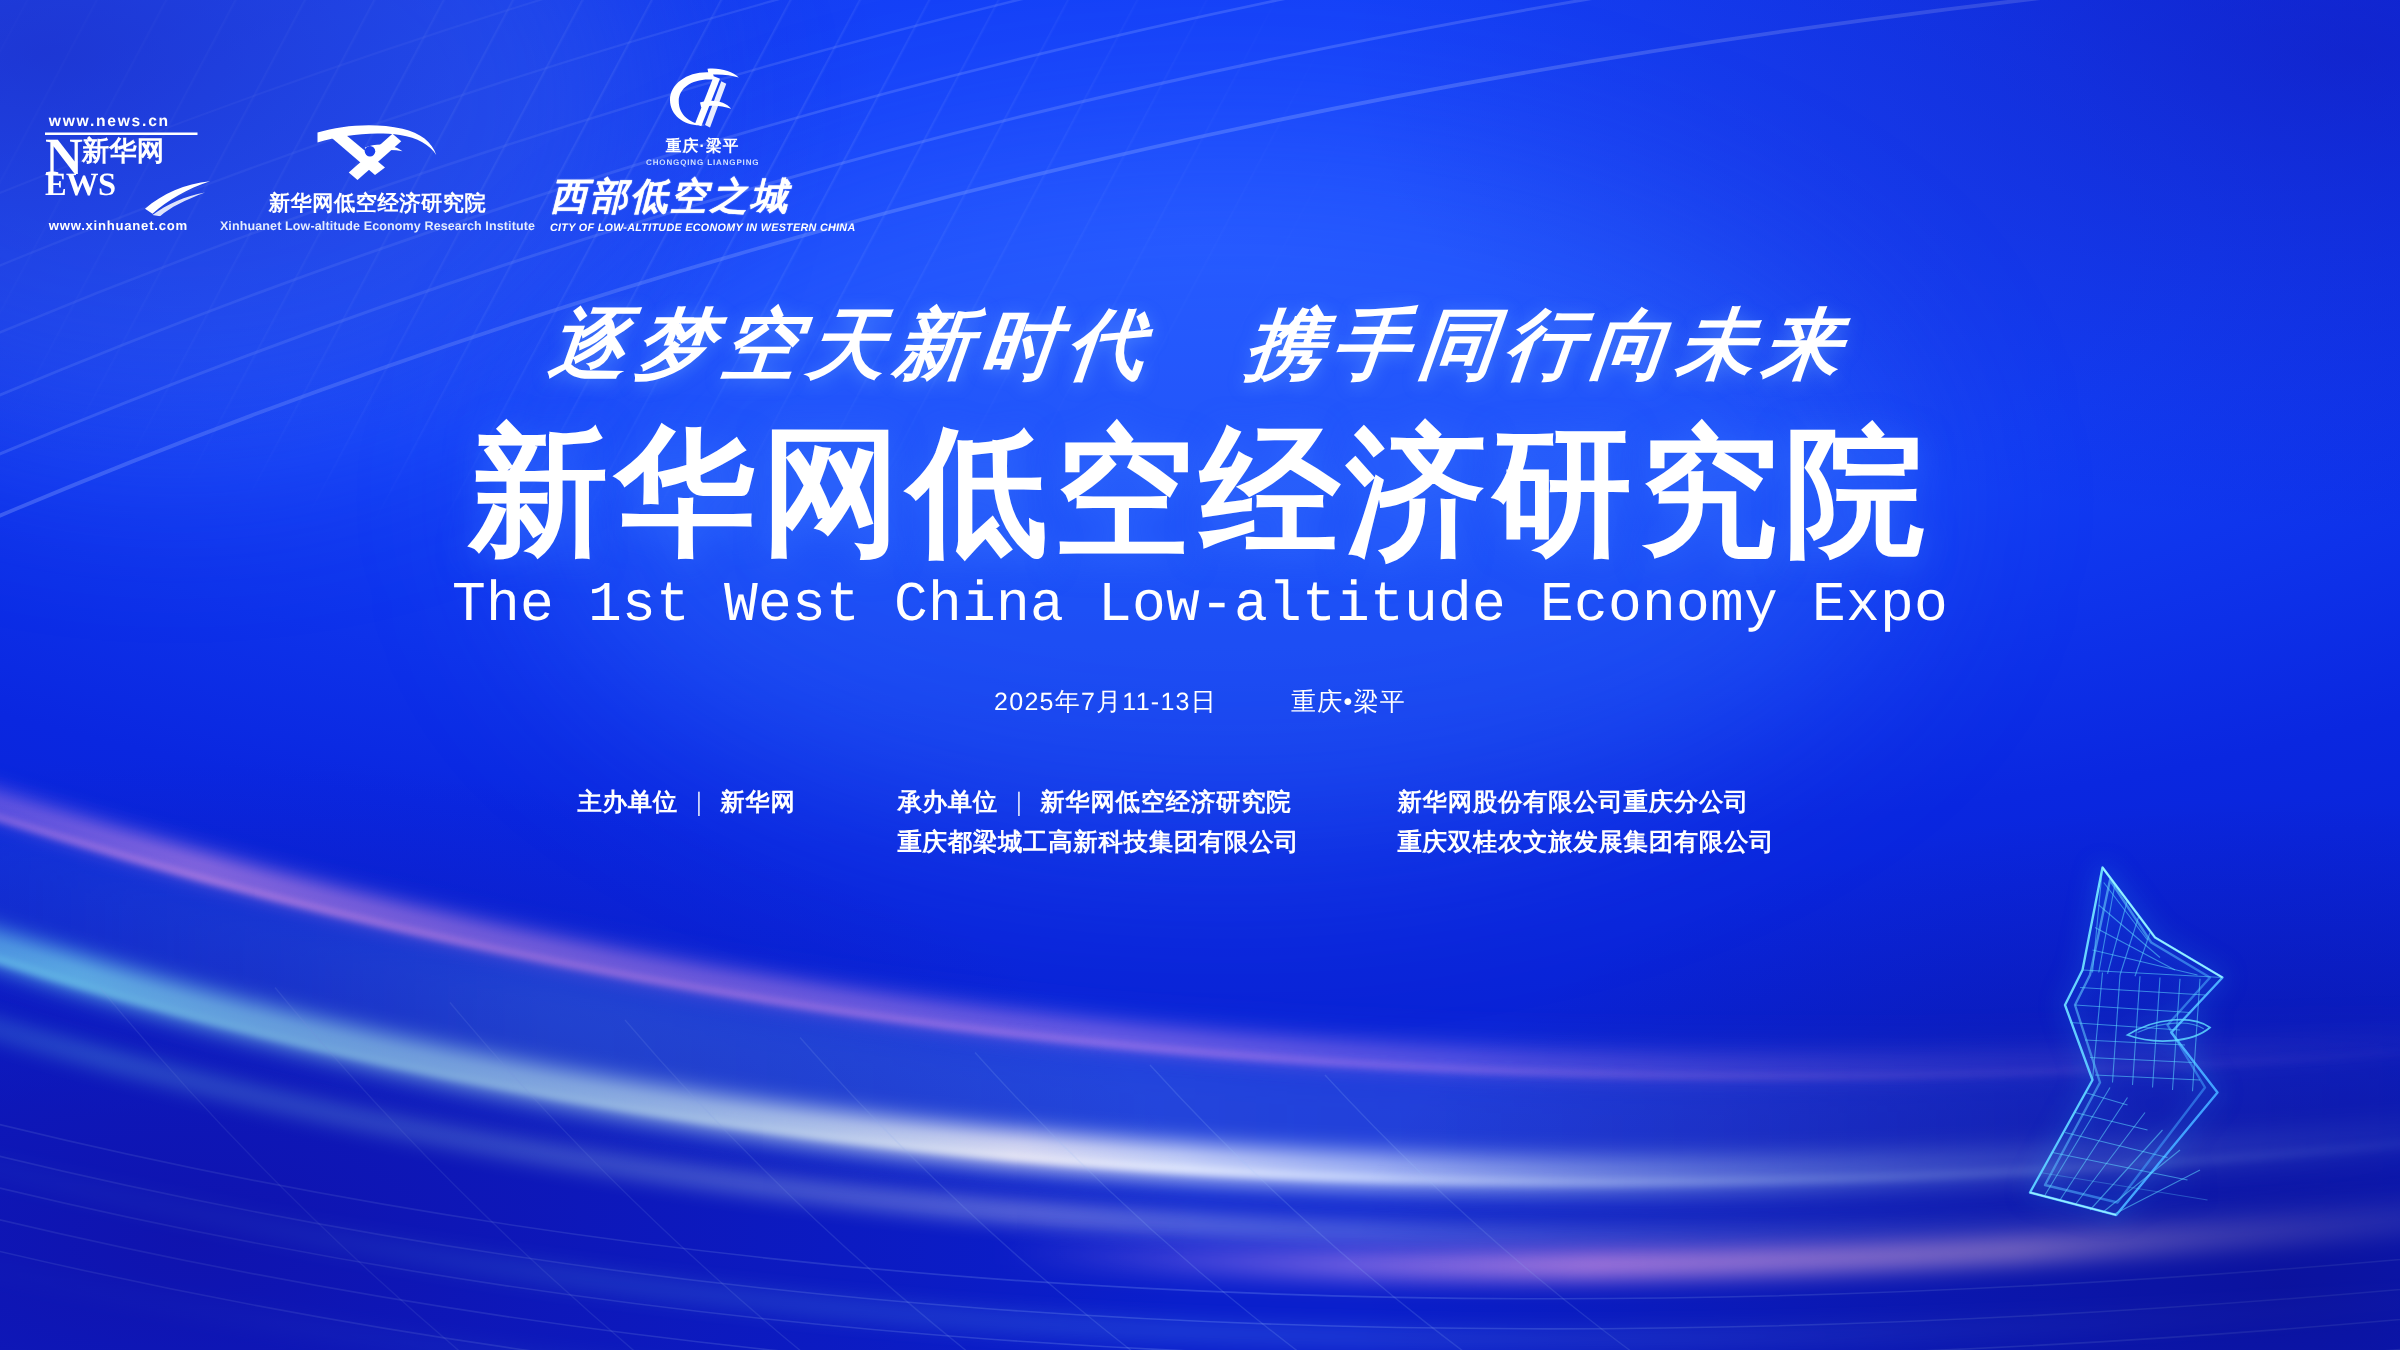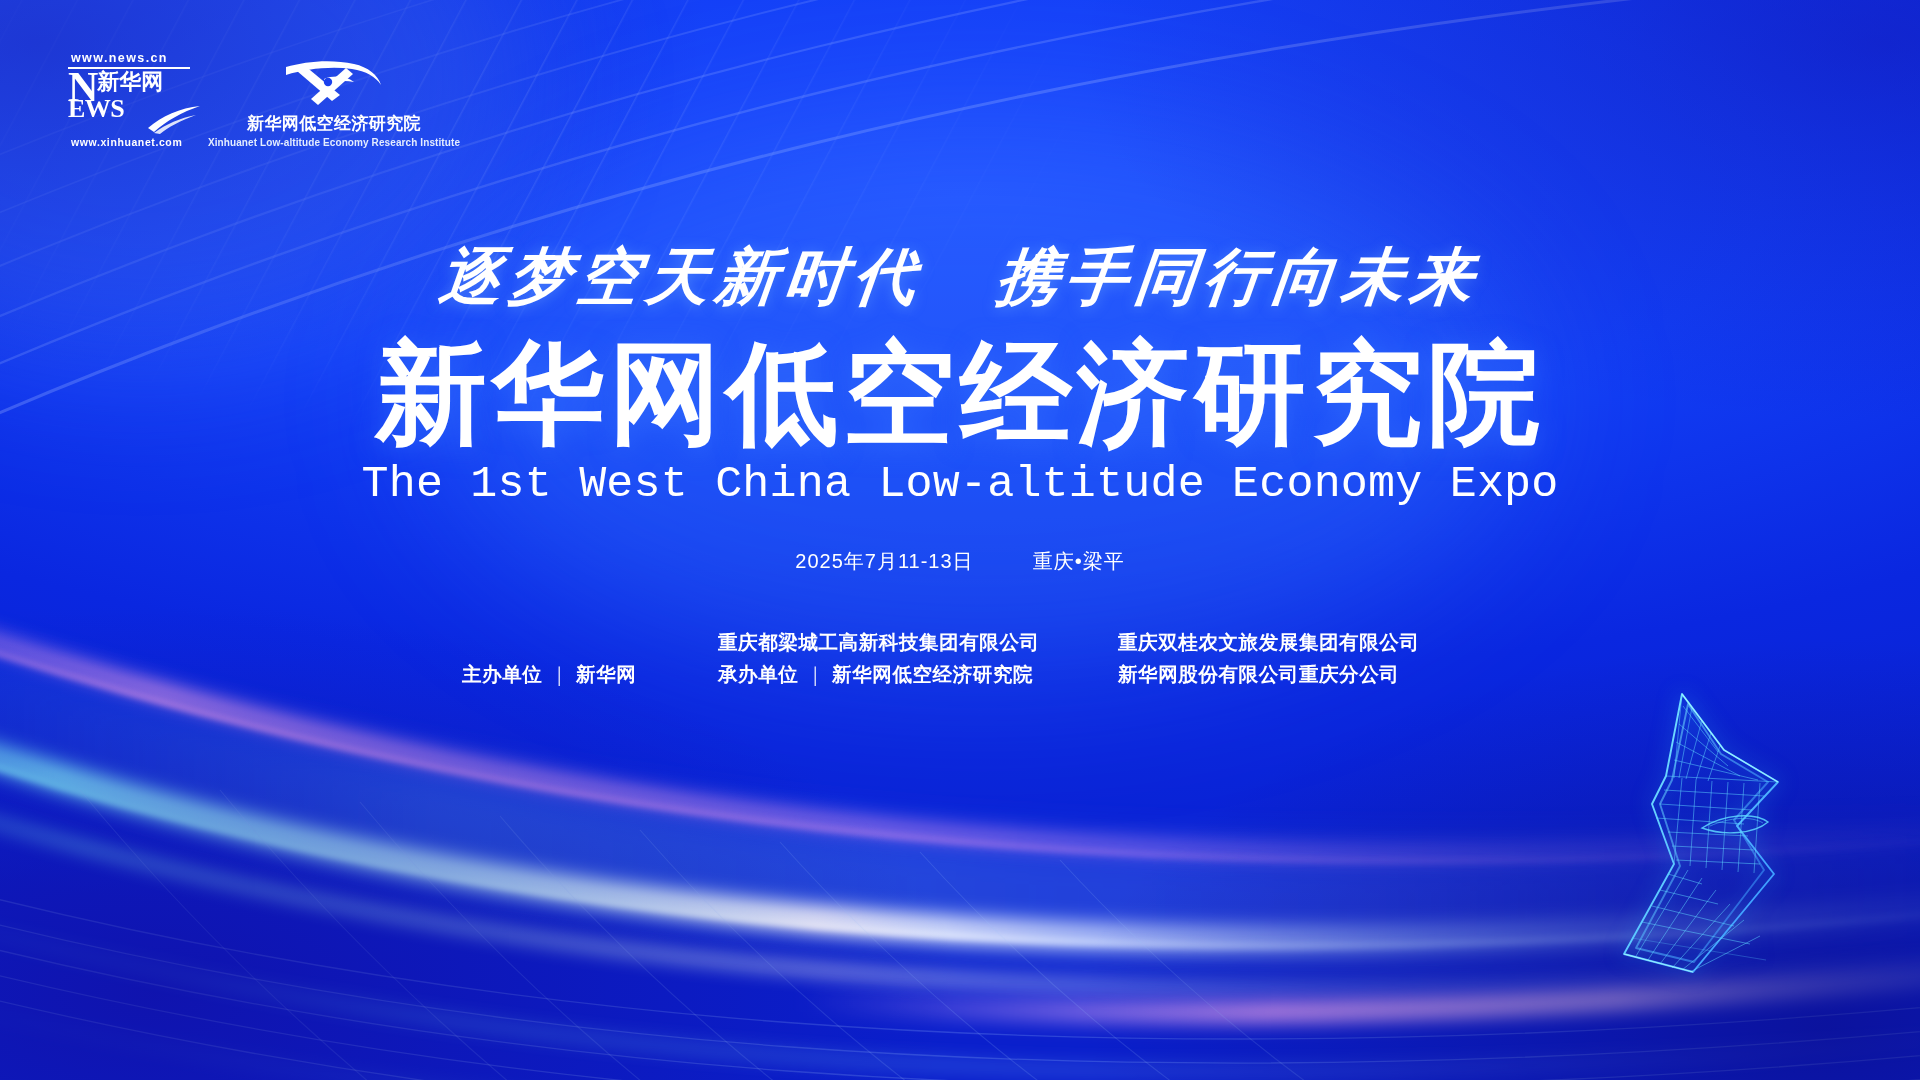--- a/index.html
+++ b/index.html
@@ -28,21 +28,21 @@
     -webkit-mask-image:radial-gradient(ellipse 70% 80% at 45% 35%, #000 10%, transparent 72%);
             mask-image:radial-gradient(ellipse 70% 80% at 45% 35%, #000 10%, transparent 72%);}
 
   
   .ribbons{position:absolute;left:-180px;bottom:-120px;width:2180px;height:660px;pointer-events:none;}
   .ribbons svg{width:100%;height:100%;display:block;}
 
   .glowblob{position:absolute;pointer-events:none;border-radius:50%;filter:blur(70px);}
 
   
-  .logos{position:absolute;left:68px;top:52px;display:flex;align-items:flex-end;gap:48px;z-index:6;}
+  .logos{position:absolute;left:36px;top:52px;display:flex;align-items:flex-end;gap:48px;z-index:6;}
   .logo{display:flex;flex-direction:column;align-items:center;}
 
   
   .lg-xh{display:flex;flex-direction:column;align-items:flex-start;width:128px;}
   .xh-url{font-size:12.5px;letter-spacing:1.4px;color:#fff;font-weight:700;line-height:1;padding-left:3px;}
   .xh-rule{width:122px;height:2px;background:#fff;margin:2.5px 0 1px 0;}
   .xh-mid{display:flex;align-items:flex-start;}
   .xh-N{font-size:42px;font-weight:900;color:#fff;line-height:.84;font-family:"Liberation Serif",serif;letter-spacing:-1px;}
   .xh-cn{font-size:22px;font-weight:900;color:#fff;line-height:1.02;letter-spacing:0px;margin-top:1px;}
   .xh-news{font-size:26px;font-weight:900;color:#fff;line-height:.85;font-family:"Liberation Serif",serif;letter-spacing:-0.5px;margin-top:-7px;}
@@ -219,53 +219,70 @@
         <path d="M6,12 C26,6 52,4 74,9 C88,12 98,20 101,30 C96,22 86,16 72,14 C50,11 26,14 6,20 Z" fill="#fff"></path>
         <path d="M24,10 L60,40 L52,46 L17,16 Z" fill="#fff"></path>
         <path d="M66,13 L31,44 L38,50 L73,19 Z" fill="#fff"></path>
         <path d="M44,24 C54,20 66,21 74,27 C64,25 54,26 46,30 Z" fill="#fff"></path>
         <circle cx="48" cy="27" r="4.2" fill="#1a40ee"></circle>
       </svg>
       <div class="ri-cn">新华网低空经济研究院</div>
       <div class="ri-en">Xinhuanet Low-altitude Economy Research Institute</div>
     </div>
 
+    <div class="logo lg-city">
+      <div class="city-mark">
+        <svg class="city-swirl" viewBox="0 0 64 56">
+          <path d="M40,6 C22,4 6,14 6,28 C6,41 19,50 34,48 C22,47 13,40 13,29 C13,18 25,10 42,12 Z" fill="#fff"></path>
+          <path d="M36,3 C46,2 56,5 61,10 C54,8 45,7 37,8 Z" fill="#fff"></path>
+          <path d="M41,9 L26,47 L31,49 L46,11 Z" fill="#fff"></path>
+          <path d="M47,13 L34,48 L38,50 L51,15 Z" fill="#fff" opacity=".9"></path>
+          <path d="M30,30 C40,27 50,29 55,35 C46,32 38,32 31,34 Z" fill="#fff"></path>
+        </svg>
+        <div class="city-cq">重庆·梁平</div>
+        <div class="city-cqe">CHONGQING LIANGPING</div>
+      </div>
+      <div class="city-txt">
+        <div class="city-cn">西部低空之城</div>
+        <div class="city-en">CITY OF LOW-ALTITUDE ECONOMY IN WESTERN CHINA</div>
+      </div>
+    </div>
   </div>
 
   <div class="center">
 
     <div class="tagline">
       <span>逐梦空天新时代</span>
       <span>携手同行向未来</span>
     </div>
 
     <div class="headline">新华网低空经济研究院</div>
 
     <div class="subtitle">The 1st West China Low-altitude Economy Expo</div>
 
     <div class="daterow">
       <span>2025年7月11-13日</span>
       <span class="gap"></span>
       <span>重庆•梁平</span>
     </div>
 
     <div class="orgs">
-      <div class="orgrow">
-        <div class="col-a"></div>
-        <div class="col-b">重庆都梁城工高新科技集团有限公司</div>
-        <div class="col-c">重庆双桂农文旅发展集团有限公司</div>
-      </div>
       <div class="orgrow">
         <div class="col-a">
           <span>主办单位</span><span class="sep">｜</span><span>新华网</span>
         </div>
         <div class="col-b">
           <span>承办单位</span><span class="sep">｜</span><span>新华网低空经济研究院</span>
         </div>
         <div class="col-c">新华网股份有限公司重庆分公司</div>
+      </div>
+      <div class="orgrow">
+        <div class="col-a"></div>
+        <div class="col-b">重庆都梁城工高新科技集团有限公司</div>
+        <div class="col-c">重庆双桂农文旅发展集团有限公司</div>
       </div>
     </div>
   </div>
 
   <div class="plane">
     <svg viewBox="0 0 290 330">
       <defs>
         <linearGradient id="pl" x1="0" y1="0" x2="1" y2="1">
           <stop offset="0%" stop-color="#7ff0ff"></stop>
           <stop offset="100%" stop-color="#2f8cff"></stop>

